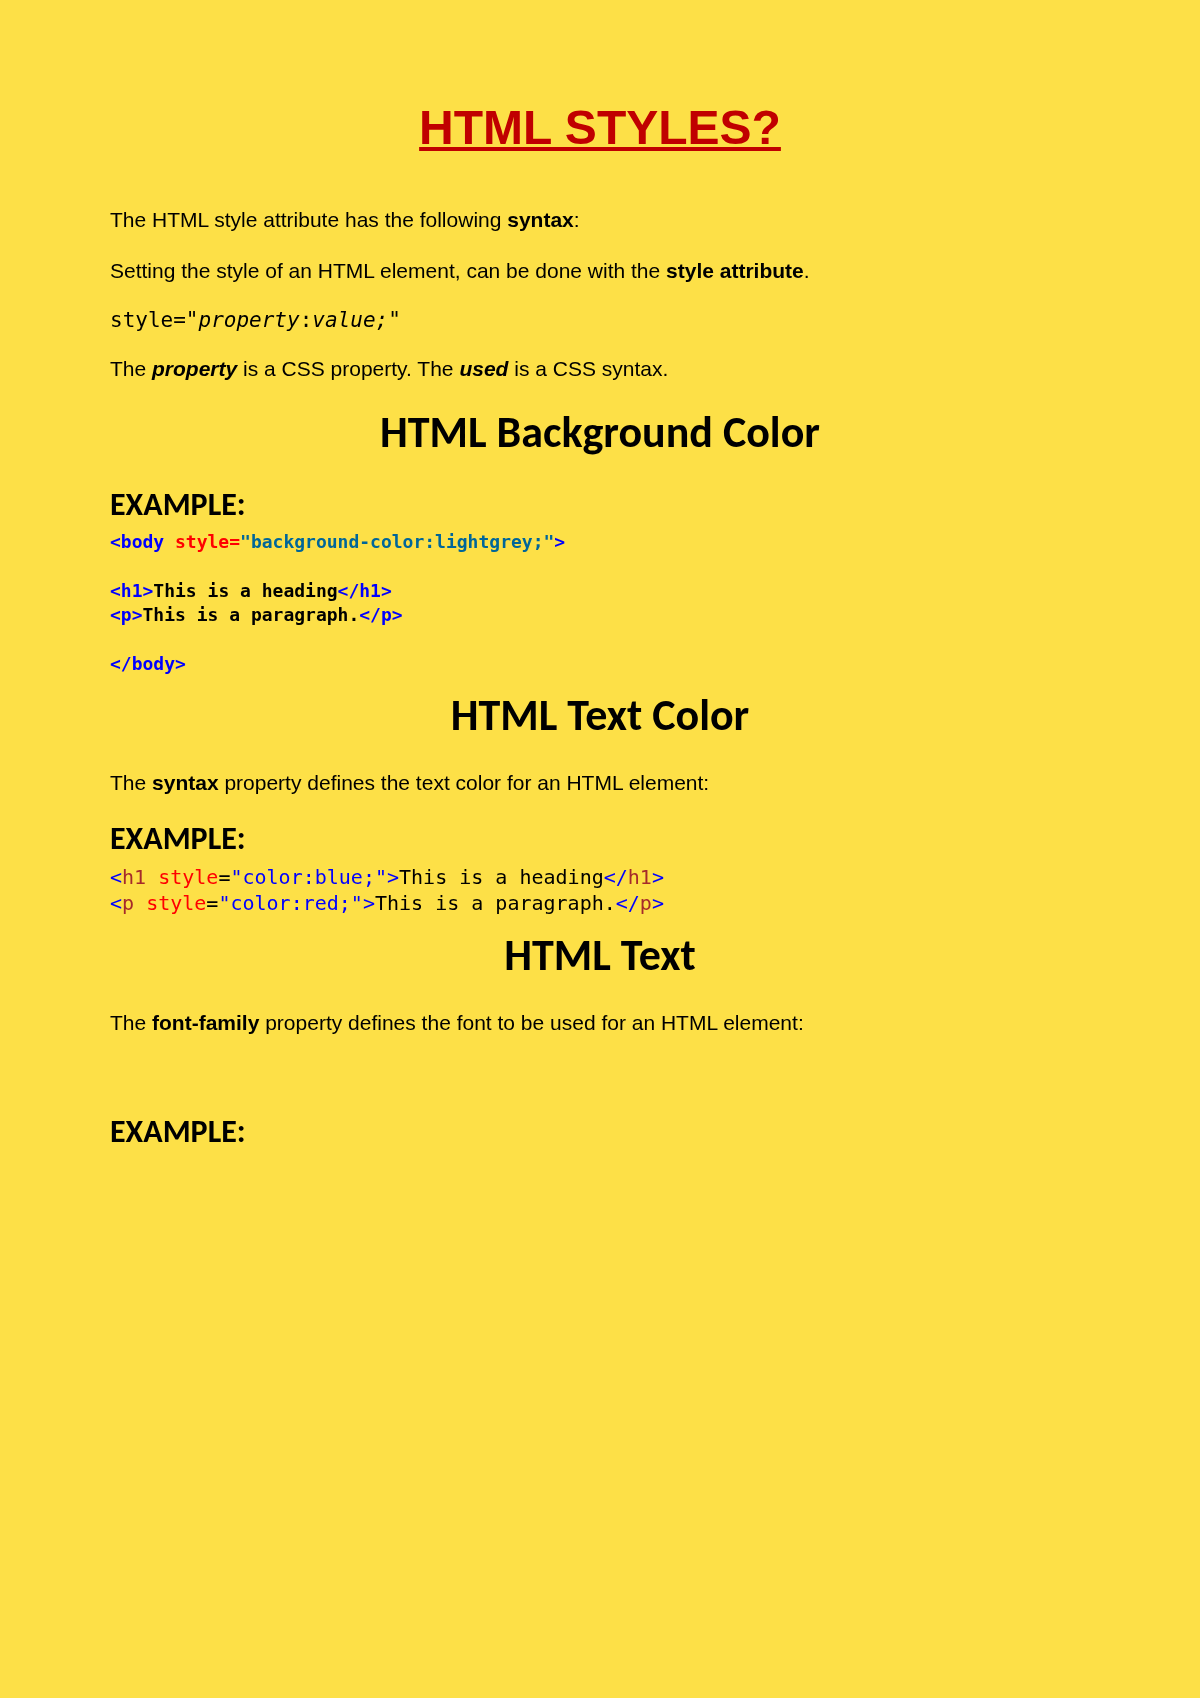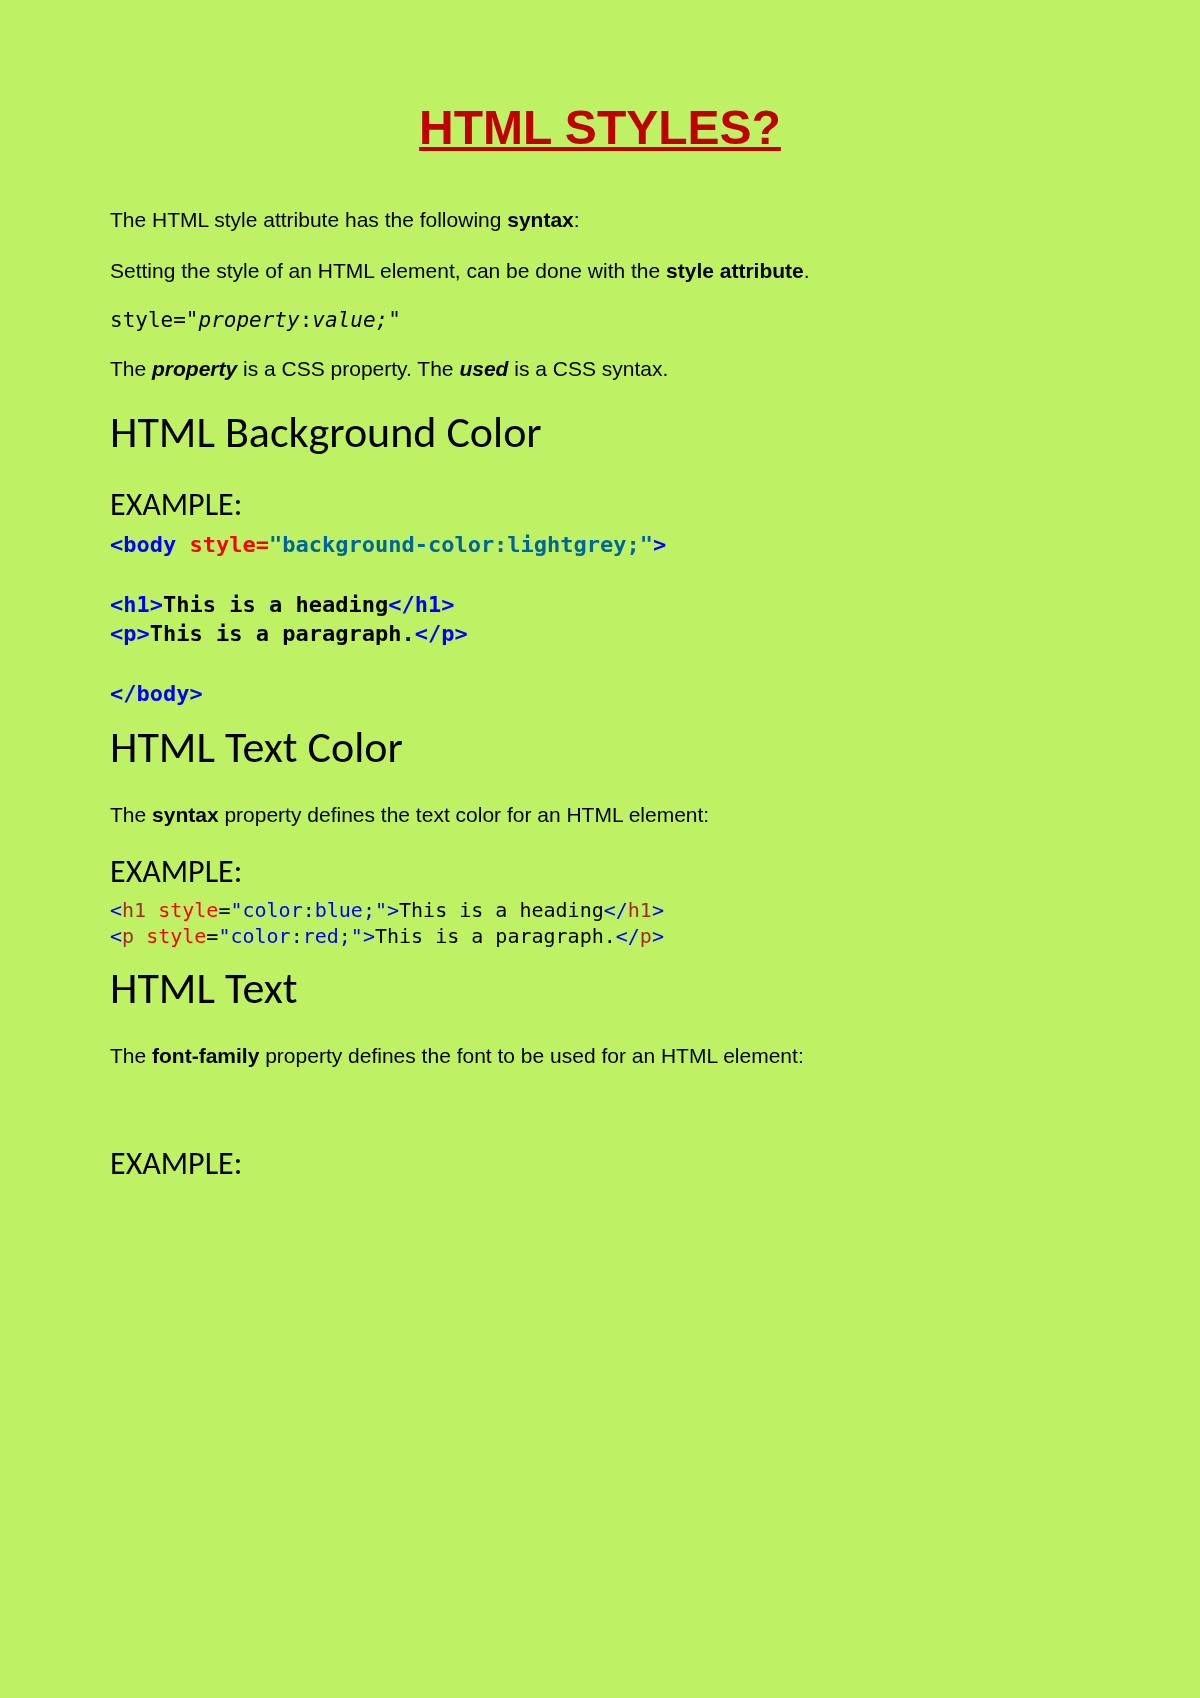--- a/index.html
+++ b/index.html
@@ -3,21 +3,21 @@
 <meta charset="utf-8">
 <style>
   html, body {
     margin: 0;
     padding: 0;
     background: #ffffff;
   }
   .page {
     width: 1200px;
     min-height: 1698px;
-    background: #bef264;
+    background: #fde047;
     box-sizing: border-box;
     padding: 100px 110px 0 110px;
     font-family: Verdana, Geneva, sans-serif;
     color: #000000;
   }
   h1.title {
     text-align: center;
     font-size: 48px;
     font-weight: 700;
     text-decoration: underline;
@@ -32,33 +32,34 @@
   pre.inline-code {
     font-family: "Consolas", "Menlo", monospace;
     font-size: 21px;
     margin: 0 0 22px 0;
   }
   pre.inline-code .ital {
     font-style: italic;
   }
   h2.section {
     font-family: Calibri, Arial, sans-serif;
-    font-weight: 400;
+    font-weight: 700;
     font-size: 44px;
     margin: 10px 0 26px 0;
+    text-align: center;
   }
   h3.example {
     font-family: Calibri, Arial, sans-serif;
-    font-weight: 400;
+    font-weight: 700;
     font-size: 32px;
     margin: 12px 0 6px 0;
   }
   pre.codeblock {
     font-family: "Consolas", "Menlo", monospace;
-    font-size: 22px;
+    font-size: 18px;
     font-weight: 700;
     line-height: 1.35;
     margin: 0 0 12px 0;
     white-space: pre;
   }
   pre.codeblock.thin {
     font-size: 20px;
     font-weight: 400;
     line-height: 1.3;
   }

